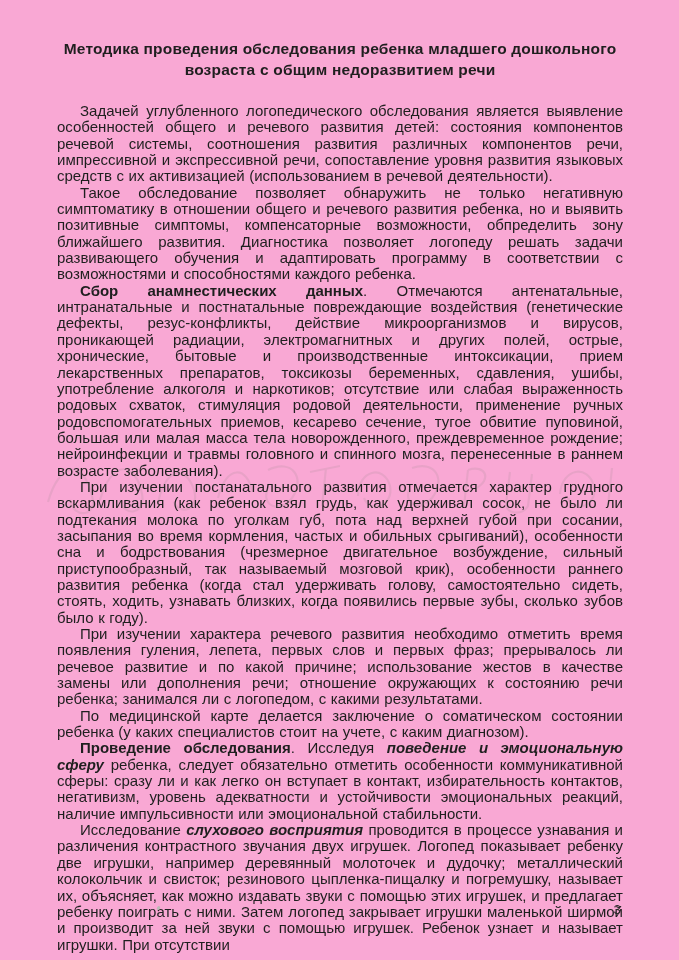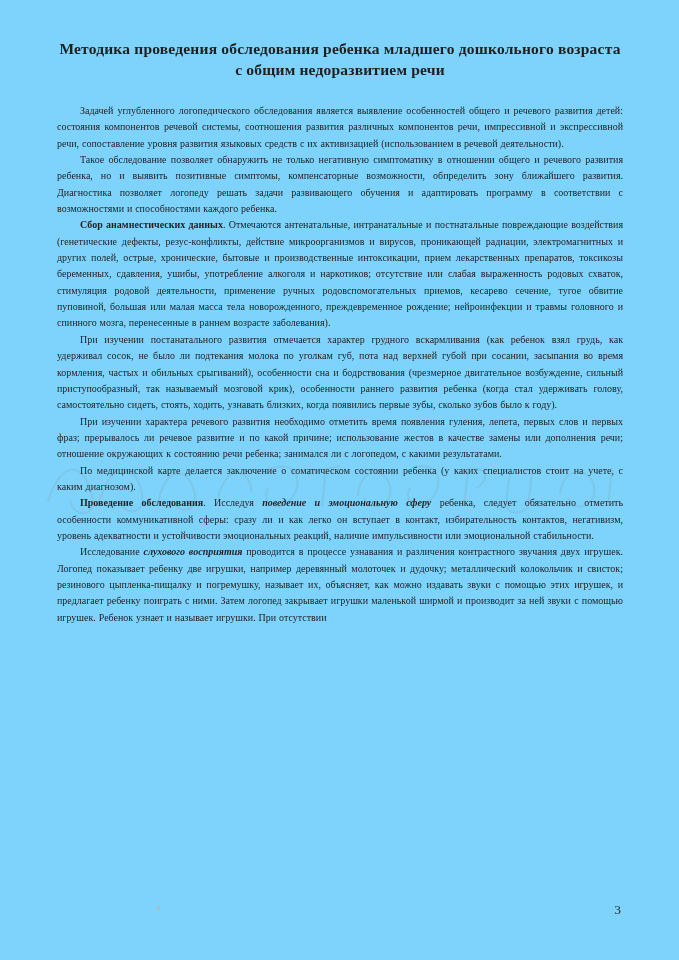--- a/index.html
+++ b/index.html
@@ -5,42 +5,42 @@
   html, body {
     margin: 0;
     padding: 0;
     background: #e9e9e9;
   }
   .page {
     position: relative;
     width: 679px;
     height: 960px;
     margin: 0 auto;
-    background: #7dd3fc;
+    background: #f9a8d4;
     overflow: hidden;
-    font-family: Liberation Serif, serif;
+    font-family: Liberation Sans, sans-serif;
     color: #1f1f1f;
   }
   .doc-title {
     position: absolute;
     top: 38px;
     left: 57px;
     width: 566px;
     text-align: center;
     font-weight: 700;
     font-size: 15.5px;
     line-height: 21px;
     letter-spacing: 0.2px;
   }
   .content {
     position: absolute;
     top: 103px;
     left: 57px;
     width: 566px;
-    font-size: 10px;
+    font-size: 15px;
     line-height: 16.35px;
     text-align: justify;
     hyphens: auto;
     -webkit-hyphens: auto;
     word-spacing: 0.4px;
   }
   .content p {
     margin: 0;
     padding: 0;
     text-indent: 23px;

